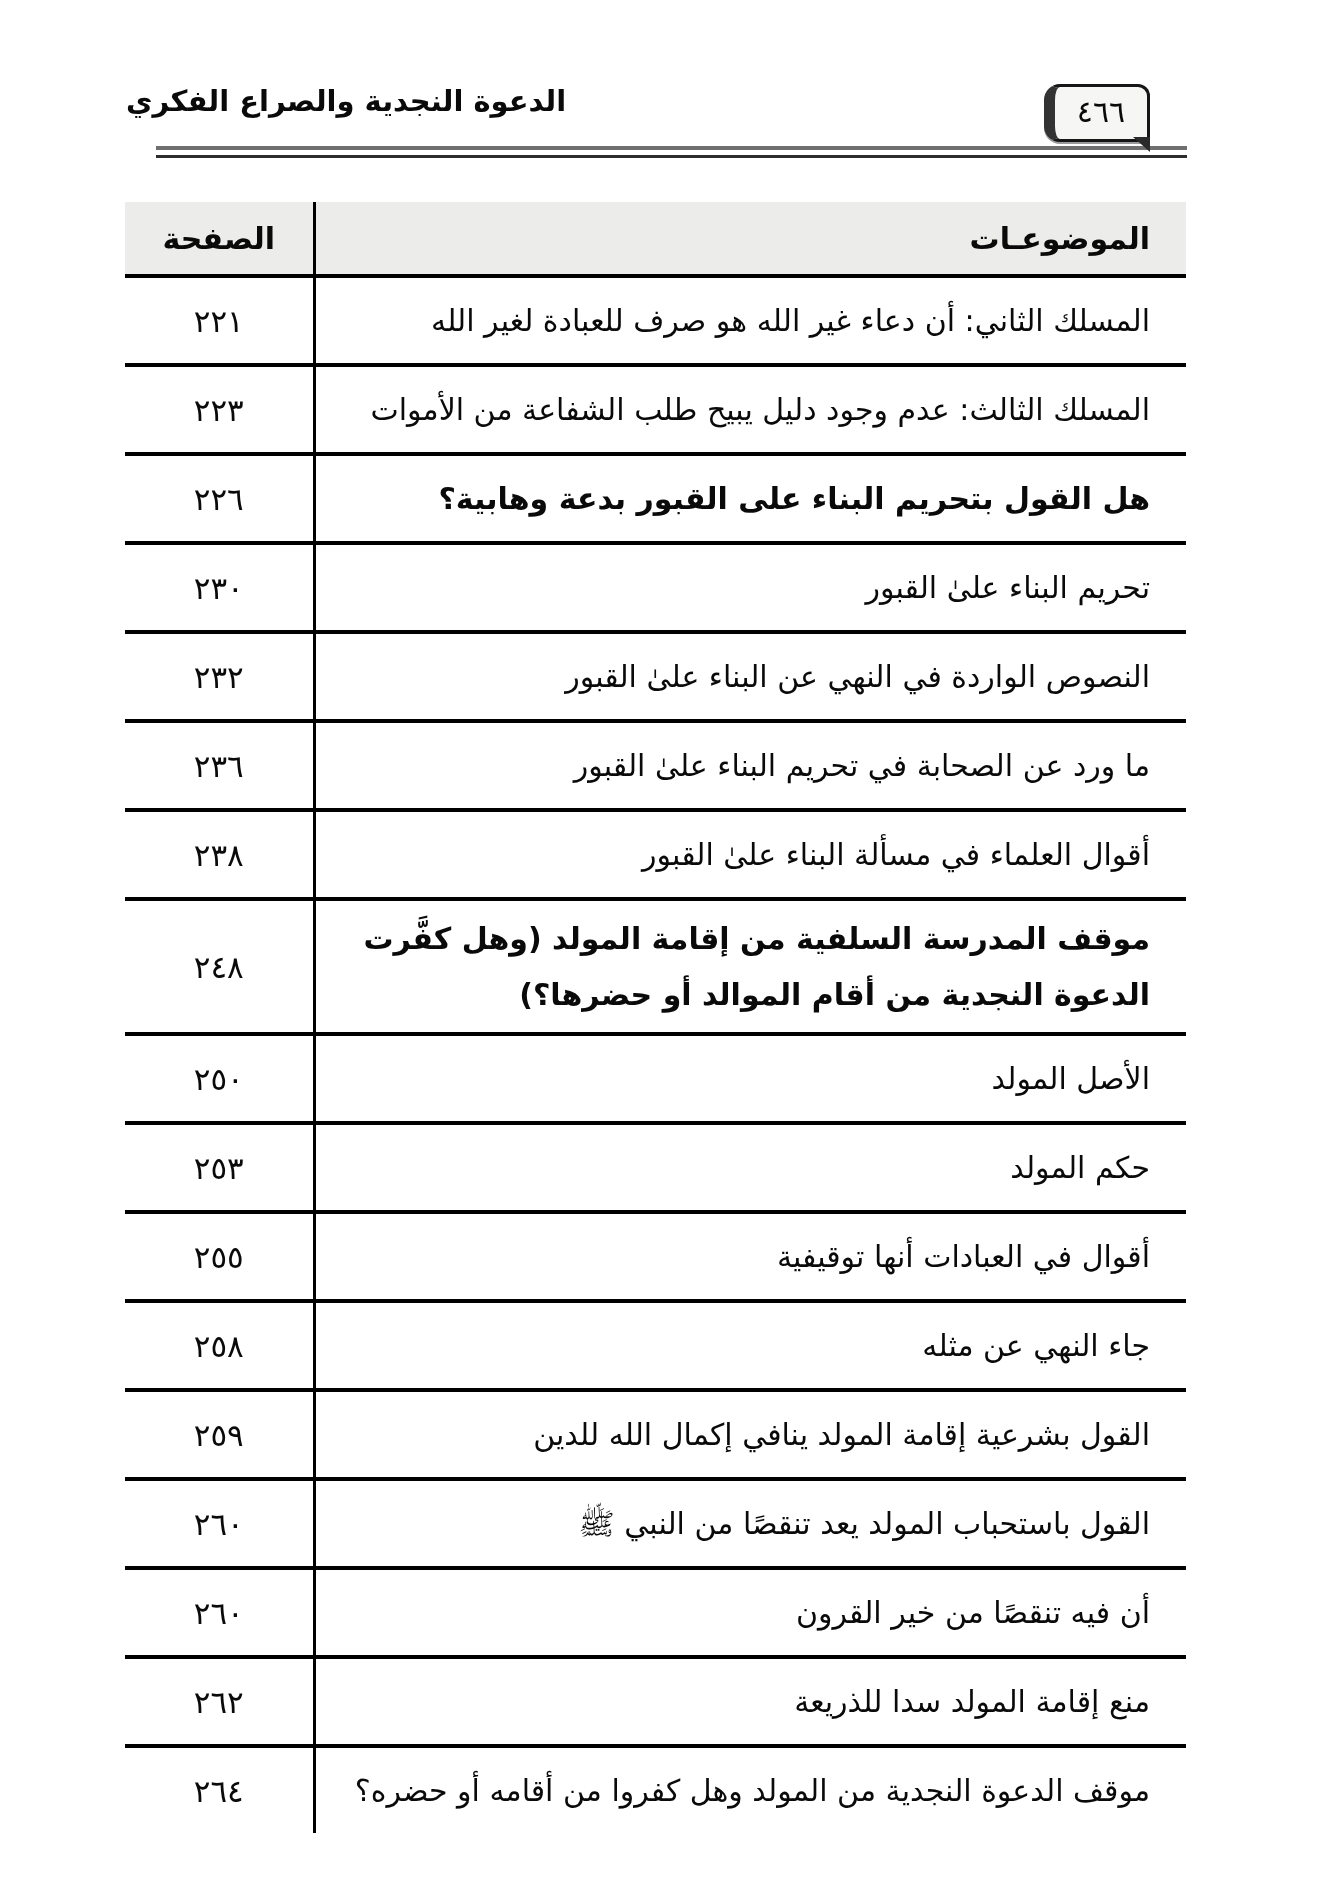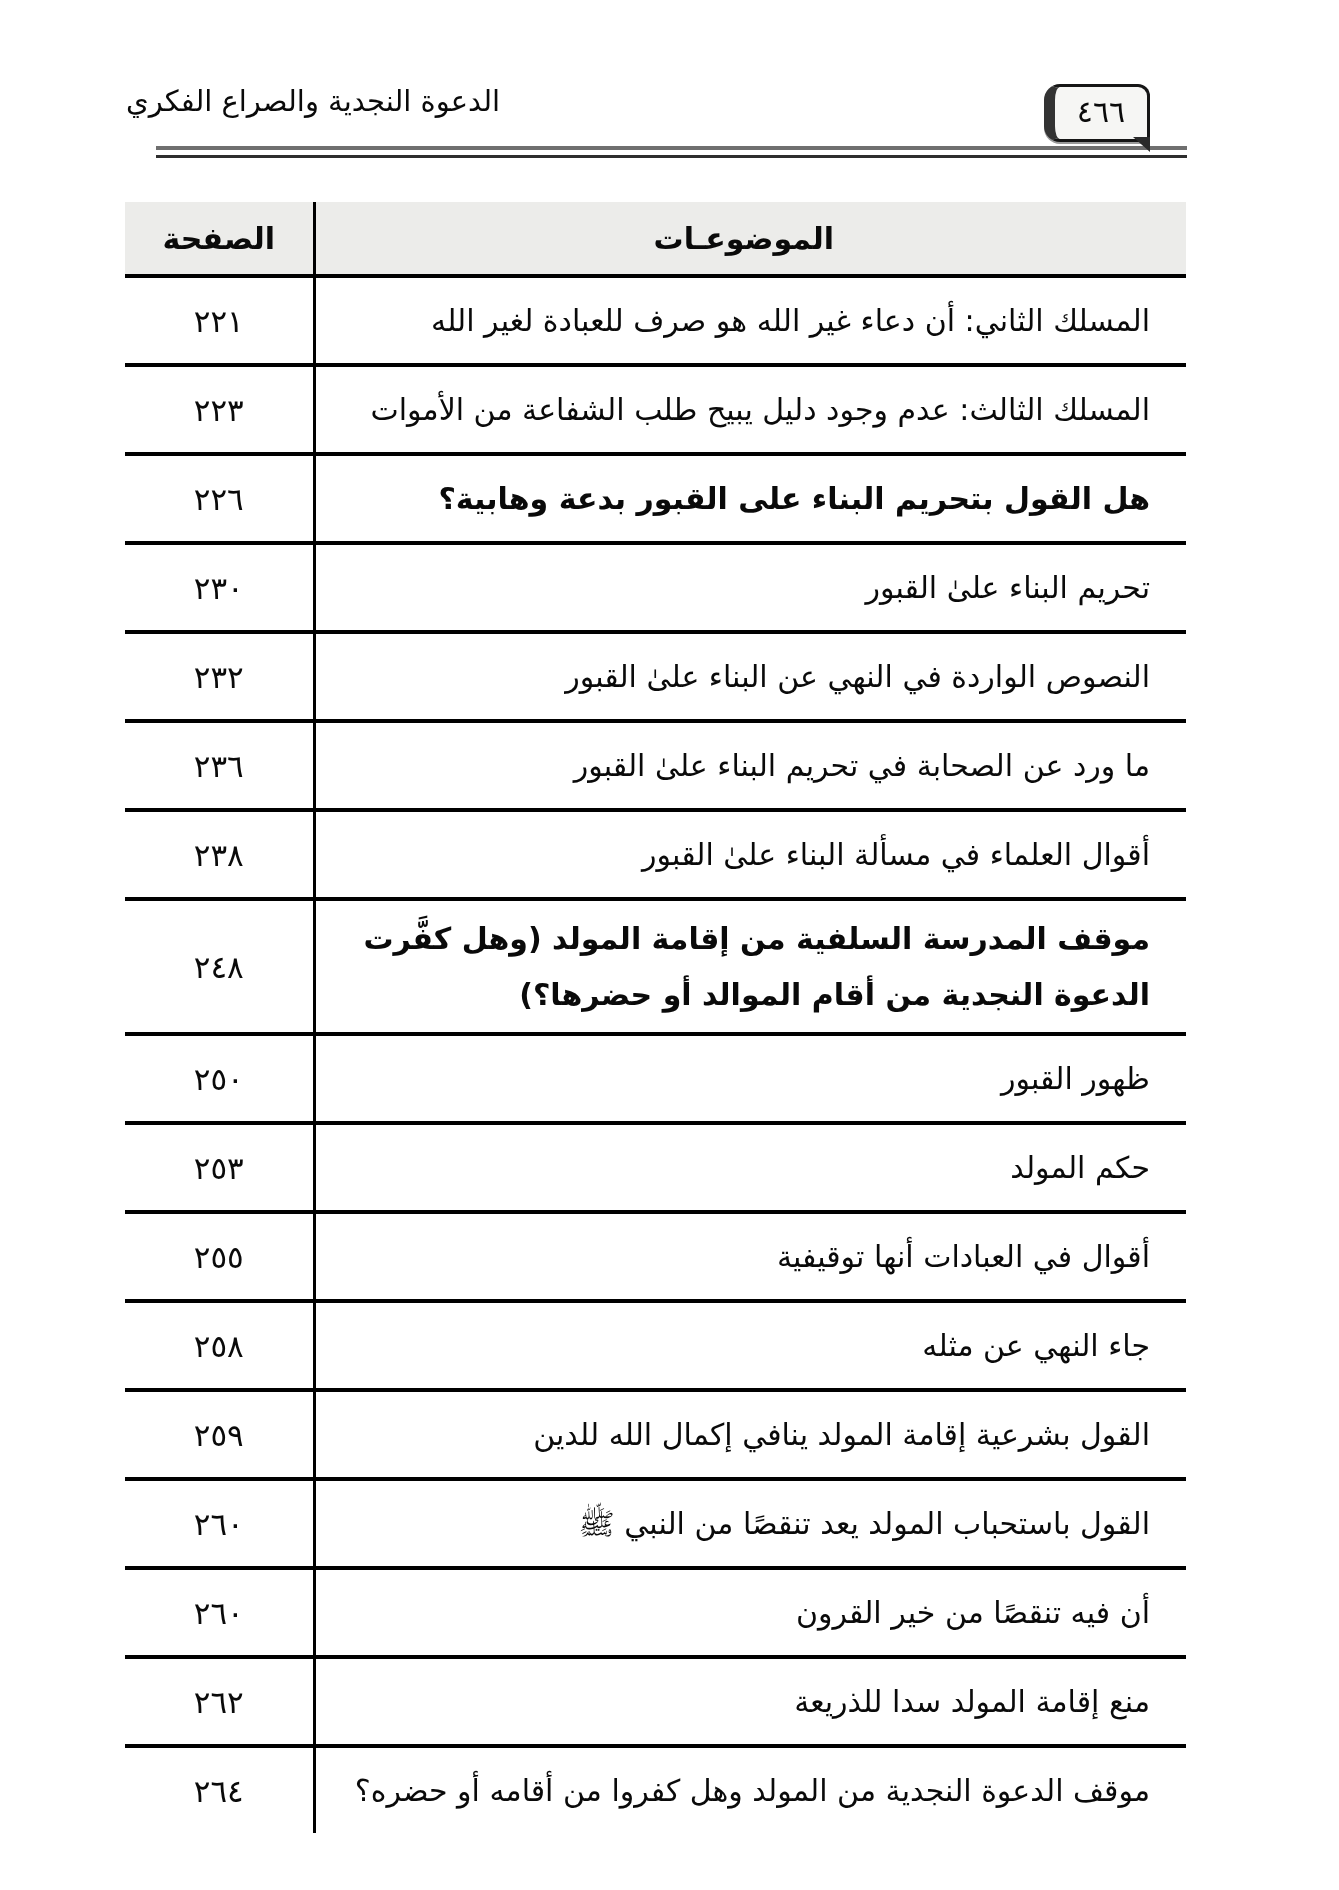--- a/index.html
+++ b/index.html
@@ -15,21 +15,21 @@
     width: 1339px; height: 1890px;
     background: #ffffff;
     overflow: hidden;
   }
 
   
   .book-title {
     position: absolute;
     top: 84px; left: 126px;
     font-size: 29px;
-    font-weight: 400;
+    font-weight: 700;
     letter-spacing: 0.5px;
     white-space: nowrap;
   }
   .double-rule {
     position: absolute;
     top: 146px; left: 156px; right: 152px;
     height: 5px;
     border-top: 4px solid #6f6f6f;
     border-bottom: 3px solid #2e2e2e;
   }
@@ -76,20 +76,21 @@
   .toc .cell-topic {
     border-left: 3px solid #000000; 
   }
   .toc thead th {
     background: #ececea;
     height: 70px;
     font-size: 30px;
     font-weight: 700;
   }
   .toc thead th.cell-topic {
+    text-align: right;
     padding: 0 36px 0 22px;
   }
   .toc thead th.cell-page {
     text-align: center;
     margin-top: 14px;
   }
   .toc td.cell-topic {
     text-align: right;
     padding: 10px 36px 10px 11px;
     height: 65px;
@@ -164,21 +165,21 @@
       <td class="cell-topic">أقوال العلماء في مسألة البناء علىٰ القبور</td>
       <td class="cell-page">٢٣٨</td>
     </tr>
 
     <tr class="bold">
       <td class="cell-topic">موقف المدرسة السلفية من إقامة المولد (وهل كفَّرت الدعوة النجدية من أقام الموالد أو حضرها؟)</td>
       <td class="cell-page">٢٤٨</td>
     </tr>
 
     <tr>
-      <td class="cell-topic">ظهور القبور</td>
+      <td class="cell-topic">الأصل المولد</td>
       <td class="cell-page">٢٥٠</td>
     </tr>
 
     <tr>
       <td class="cell-topic">حكم المولد</td>
       <td class="cell-page">٢٥٣</td>
     </tr>
 
     <tr>
       <td class="cell-topic">أقوال في العبادات أنها توقيفية</td>

